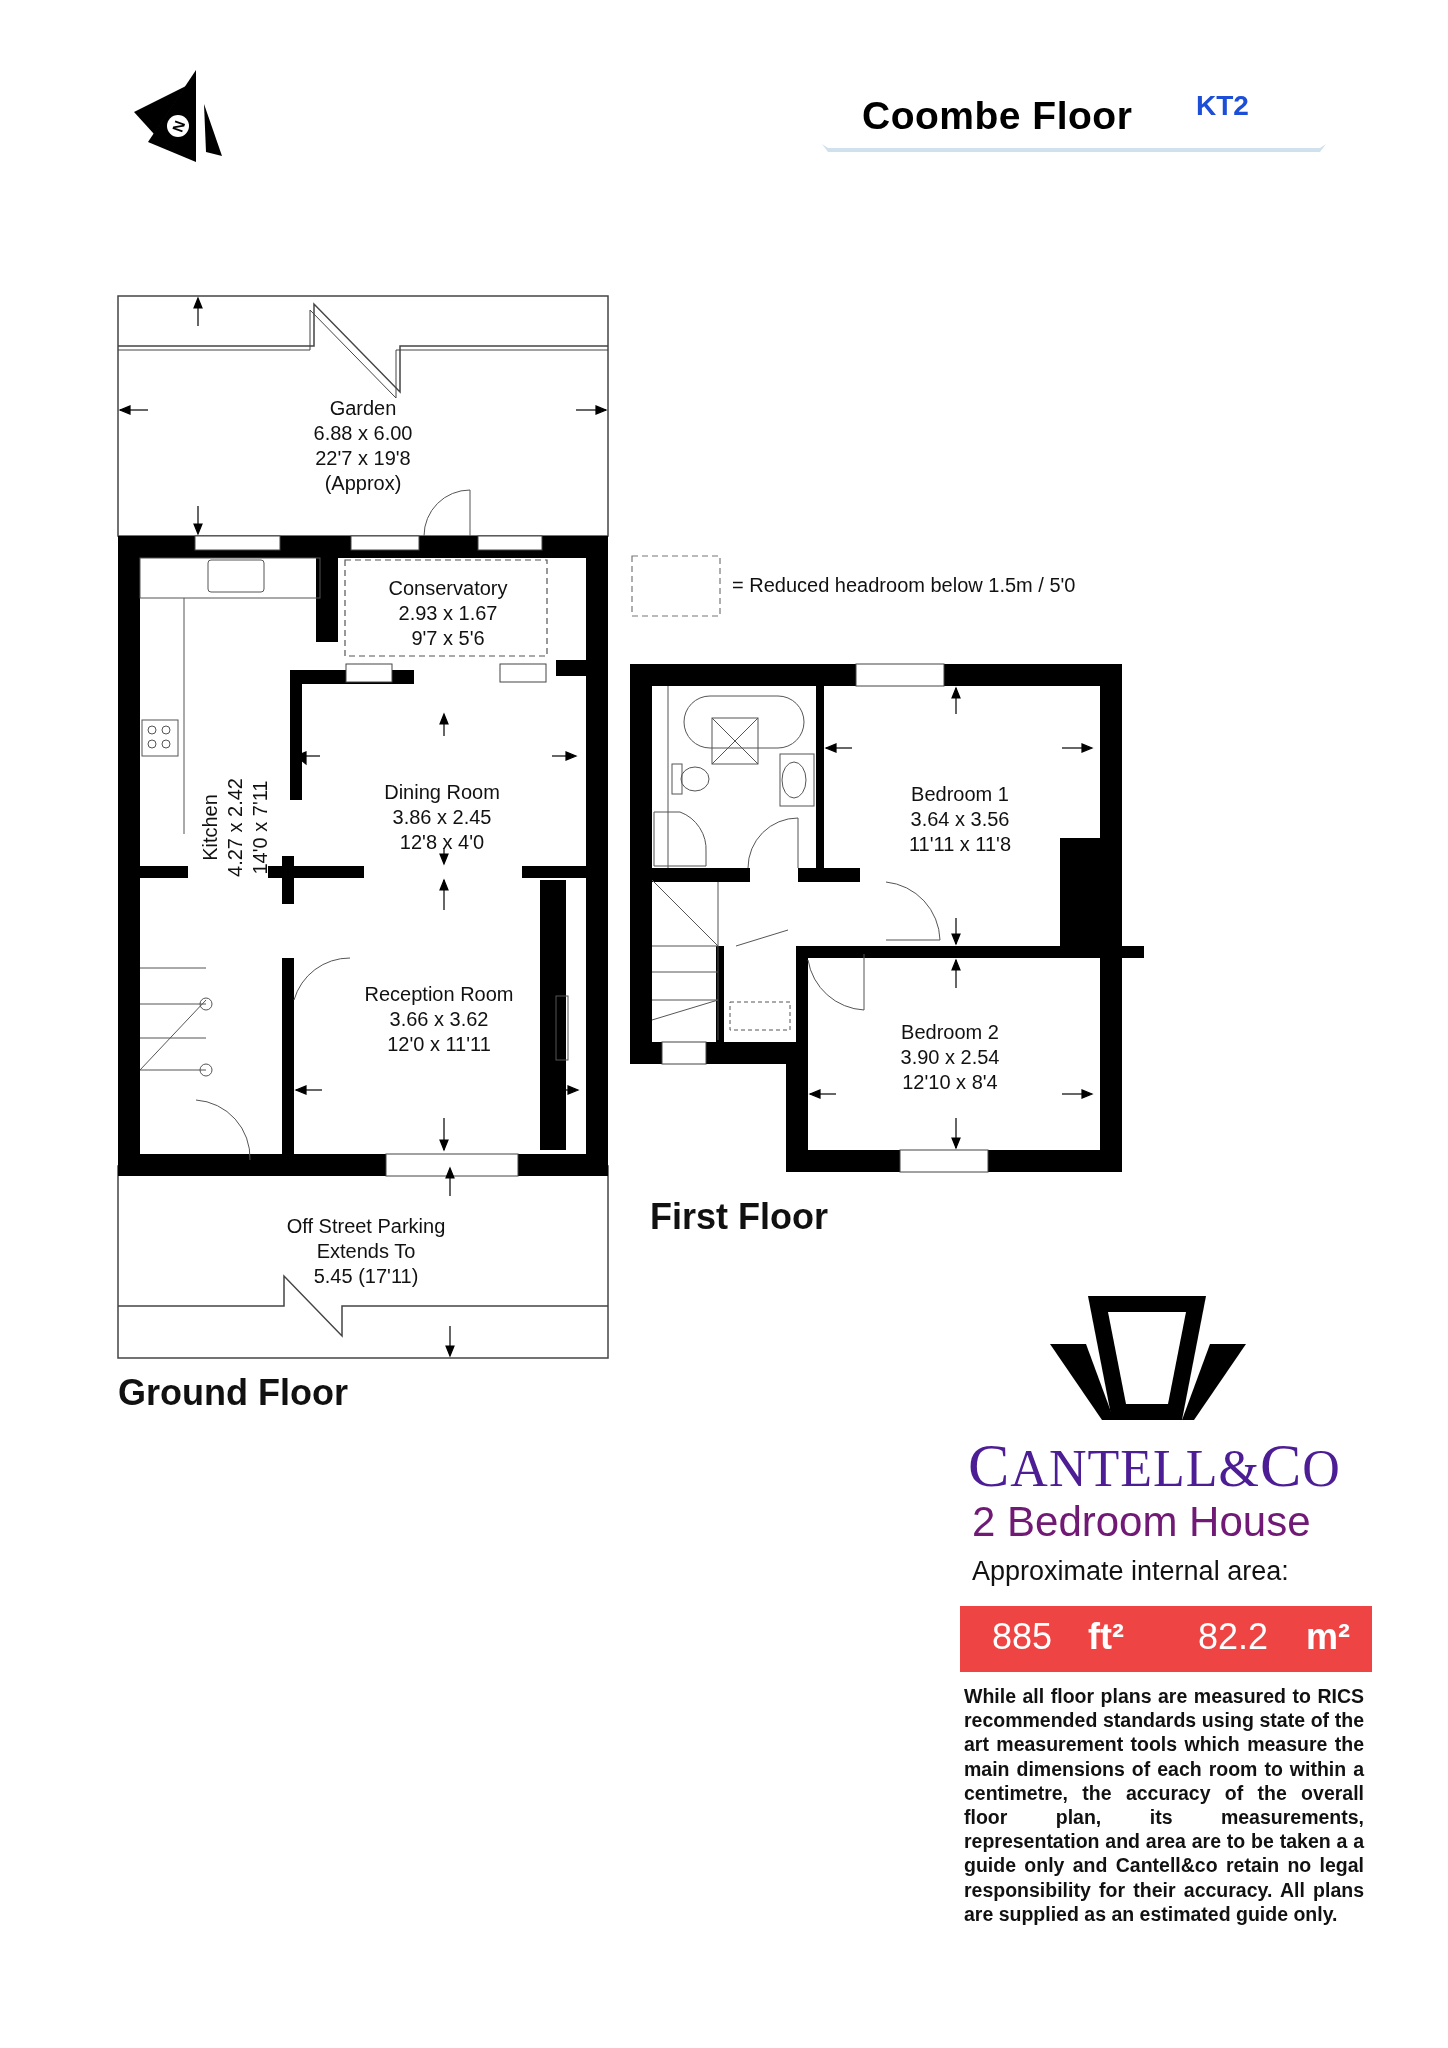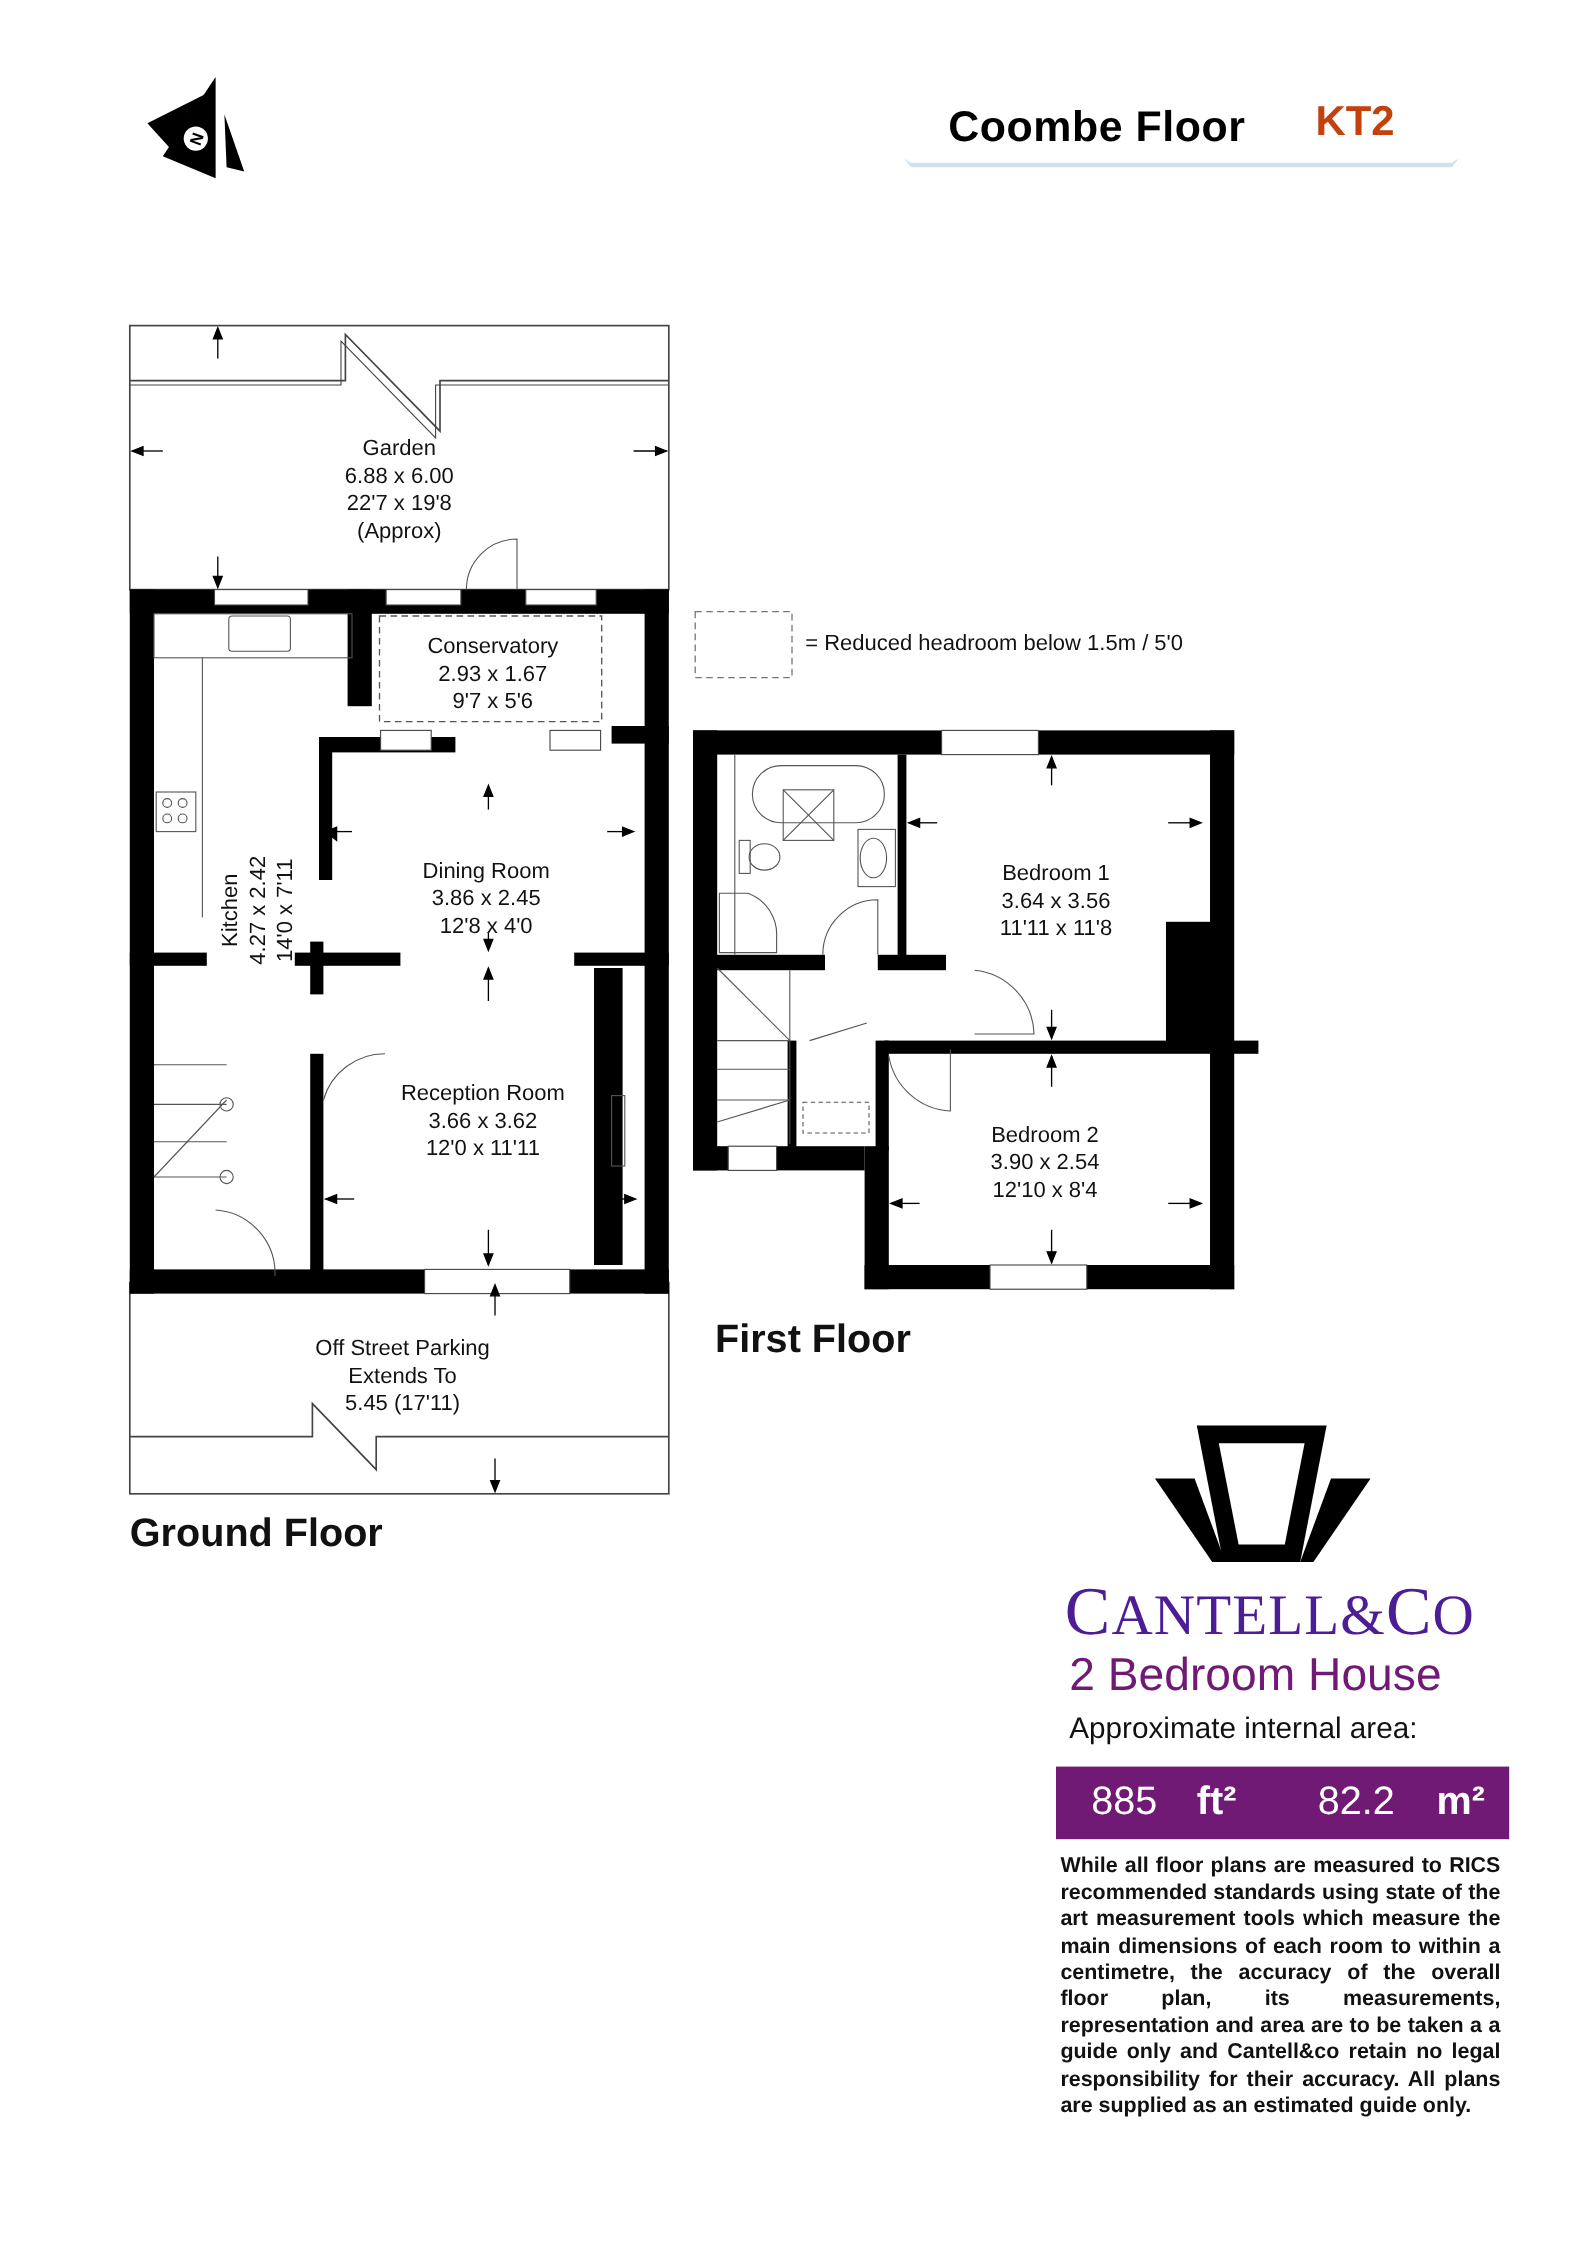--- a/index.html
+++ b/index.html
@@ -1,30 +1,30 @@
 <!DOCTYPE html>
 <html><head>
 <meta charset="utf-8">
 <style>
   html,body{margin:0;padding:0;background:#ffffff;}
   body{width:1448px;height:2048px;position:relative;overflow:hidden;font-family:"Liberation Sans",sans-serif;color:#111;}
   .abs{position:absolute;}
   .title-wrap{left:820px;top:86px;width:510px;height:70px;}
   .title-text{left:42px;top:8px;font-size:39px;font-weight:bold;color:#000;letter-spacing:0.5px;}
-  .postcode{left:376px;top:4px;font-size:38px;font-weight:bold;color:#c2410c;}
+  .postcode{left:376px;top:4px;font-size:28px;font-weight:bold;color:#1d4ed8;}
   .title-underline{left:0;top:56px;}
   .plan-svg{left:0;top:0;}
   .room-label{position:absolute;text-align:center;font-size:20px;line-height:25px;color:#111;white-space:nowrap;}
   .floor-label{position:absolute;font-size:36px;font-weight:bold;color:#111;}
   .legend-text{position:absolute;font-size:20px;color:#111;white-space:nowrap;}
   .brand{position:absolute;left:968px;top:1430px;font-family:"Liberation Serif",serif;font-size:52px;letter-spacing:1px;color:#4c1d95;}
   .brand .big{font-size:62px;}
   .prop-type{position:absolute;left:972px;top:1498px;font-size:42px;color:#701a75;}
   .area-caption{position:absolute;left:972px;top:1556px;font-size:27px;color:#111;}
-  .area-box{position:absolute;left:960px;top:1606px;width:412px;height:66px;background:#701a75;}
+  .area-box{position:absolute;left:960px;top:1606px;width:412px;height:66px;background:#ef4444;}
   .area-val{position:absolute;top:10px;font-size:36px;color:#ffffff;}
   .area-unit{position:absolute;top:10px;font-size:36px;font-weight:bold;color:#ffffff;}
   .disclaimer{position:absolute;left:964px;top:1684px;width:400px;font-size:19.5px;line-height:24.2px;font-weight:bold;color:#111;text-align:justify;}
 </style>
 </head>
 <body>
 
 <div class="abs title-wrap">
   <div class="abs title-text">Coombe Floor</div>
   <div class="abs postcode">KT2</div>

